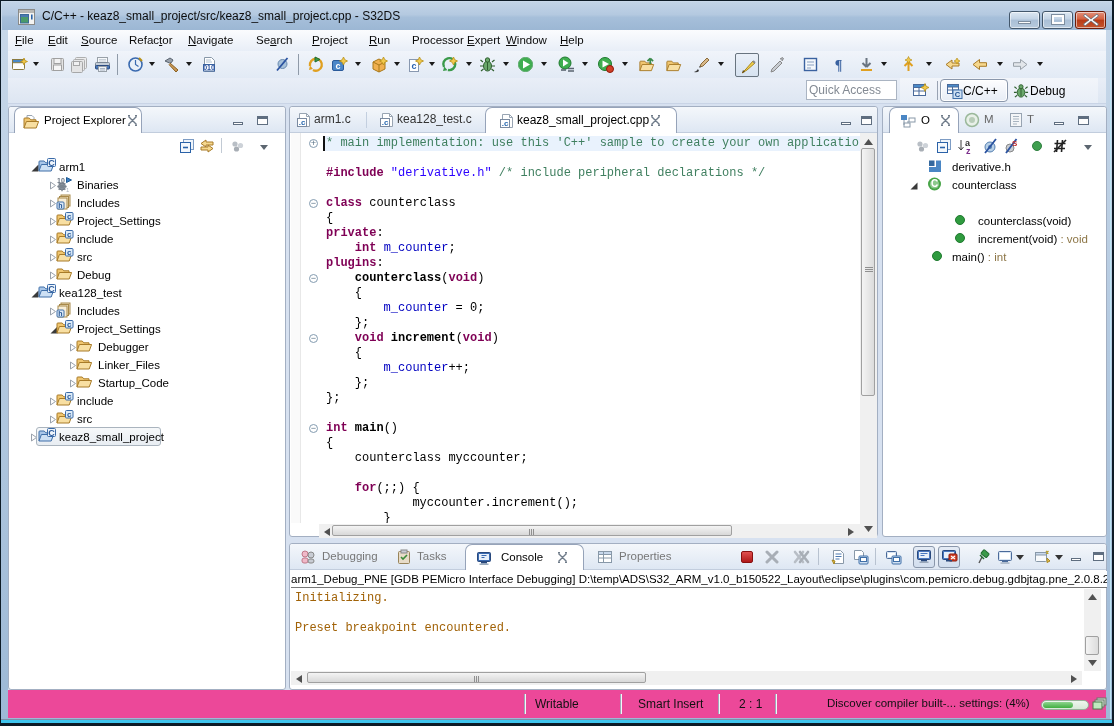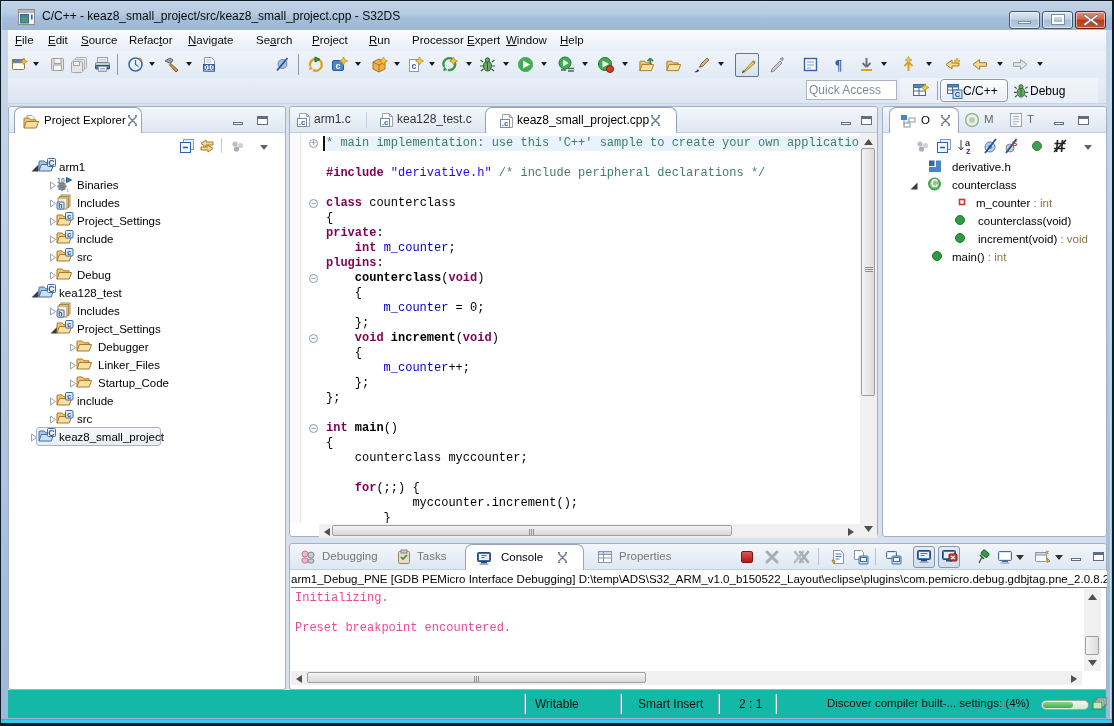--- a/index.html
+++ b/index.html
@@ -49,23 +49,23 @@
 .st{color:#2a00ff}
 .fld{color:#0000c0}
 .fold{position:absolute;left:18px;width:9px;height:9px;border:1px solid #839bb0;border-radius:50%;background:#fff;color:#5a7488;font-size:9px;line-height:8px;text-align:center;font-family:"Liberation Mono",monospace}
 
 .sbv{position:absolute;background:#f0f0f0}
 .sbthumb{position:absolute;background:linear-gradient(90deg,#f4f4f4,#dcdcdc);border:1px solid #a0a0a0;border-radius:2px}
 .sbthumbh{position:absolute;background:linear-gradient(#f4f4f4,#d8d8d8);border:1px solid #a0a0a0;border-radius:2px}
 
 #cons{left:281px;top:439px;width:818px;height:147px}
 #clabel{position:absolute;left:1px;top:27px;width:816px;height:17px;background:#fff;border-bottom:1px solid #777;font-size:11.5px;line-height:16px;white-space:nowrap;overflow:hidden;color:#000}
-.cline{position:absolute;left:5px;font-family:"Liberation Mono",monospace;font-size:12px;color:#ec4899;white-space:pre}
-
-#status{position:absolute;left:8px;top:690px;width:1098px;height:28px;background:#14b8a6;color:#111;font-size:12px}
+.cline{position:absolute;left:5px;font-family:"Liberation Mono",monospace;font-size:12px;color:#a16207;white-space:pre}
+
+#status{position:absolute;left:8px;top:690px;width:1098px;height:28px;background:#ec4899;color:#111;font-size:12px}
 .ssep{position:absolute;top:4px;width:1px;height:20px;background:#9fa8b8;box-shadow:1px 0 0 #f3f6fa}
 .suf{color:#8d7647}
 .pressbtn{position:absolute;top:2px;width:22px;height:22px;border:1px solid #8a97ab;border-radius:3px;background:linear-gradient(#e4ebf5,#d2deee)}
 </style>
 </head>
 <body>
 <div id="frame"></div>
 <div id="accR"></div>
 <div id="accB"></div>
 <div id="title">
@@ -713,26 +713,20 @@
       </div>
   <div class="trow" style="left:0;top:69px;width:223px">
         <svg class="abs" style="left:26px;top:5px" width="10" height="10" viewBox="0 0 10 10">
           <path d="M8.5 1.5 L8.5 8.5 L1.5 8.5 Z" fill="#3a3a3a"></path>
         </svg>
         <svg class="abs" style="left:44px;top:0" width="16" height="16" viewBox="0 0 16 16">
           <use href="#oclass"></use>
         </svg>
         <span class="abs" style="left:69px">counterclass</span>
       </div>
-  <div class="trow" style="left:0;top:87px;width:223px">
-        <svg class="abs" style="left:72px;top:0" width="16" height="16" viewBox="0 0 16 16">
-          <use href="#ofld"></use>
-        </svg>
-        <span class="abs" style="left:93px">m_counter<span class="suf"> : int</span></span>
-      </div>
   <div class="trow" style="left:0;top:105px;width:223px">
         <svg class="abs" style="left:70px;top:0" width="16" height="16" viewBox="0 0 16 16">
           <use href="#ometh"></use>
         </svg>
         <span class="abs" style="left:95px">counterclass(void)</span>
       </div>
   <div class="trow" style="left:0;top:141px;width:223px">
         <svg class="abs" style="left:47px;top:0" width="16" height="16" viewBox="0 0 16 16">
           <use href="#ometh"></use>
         </svg>

